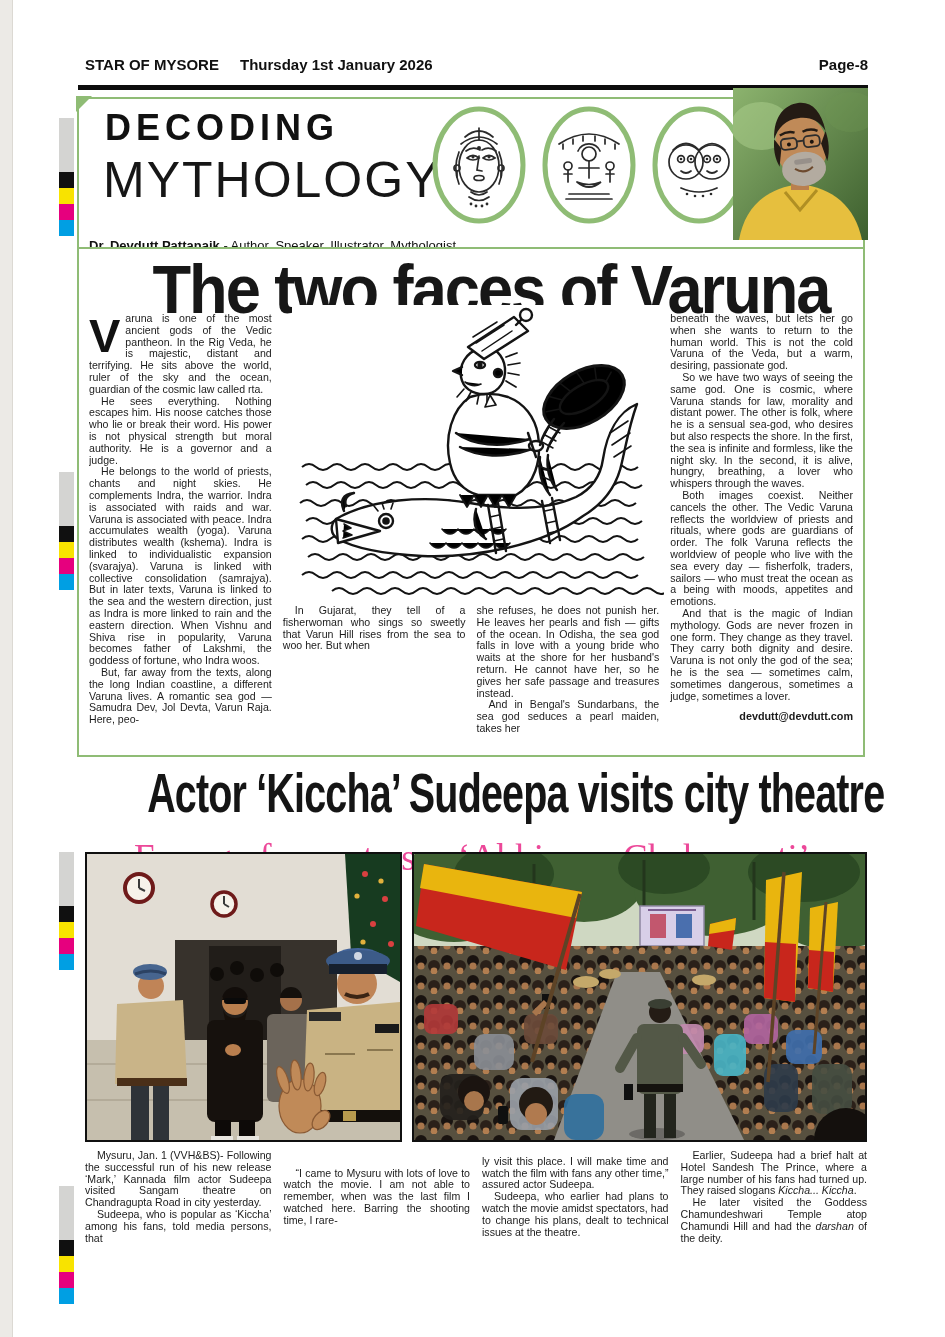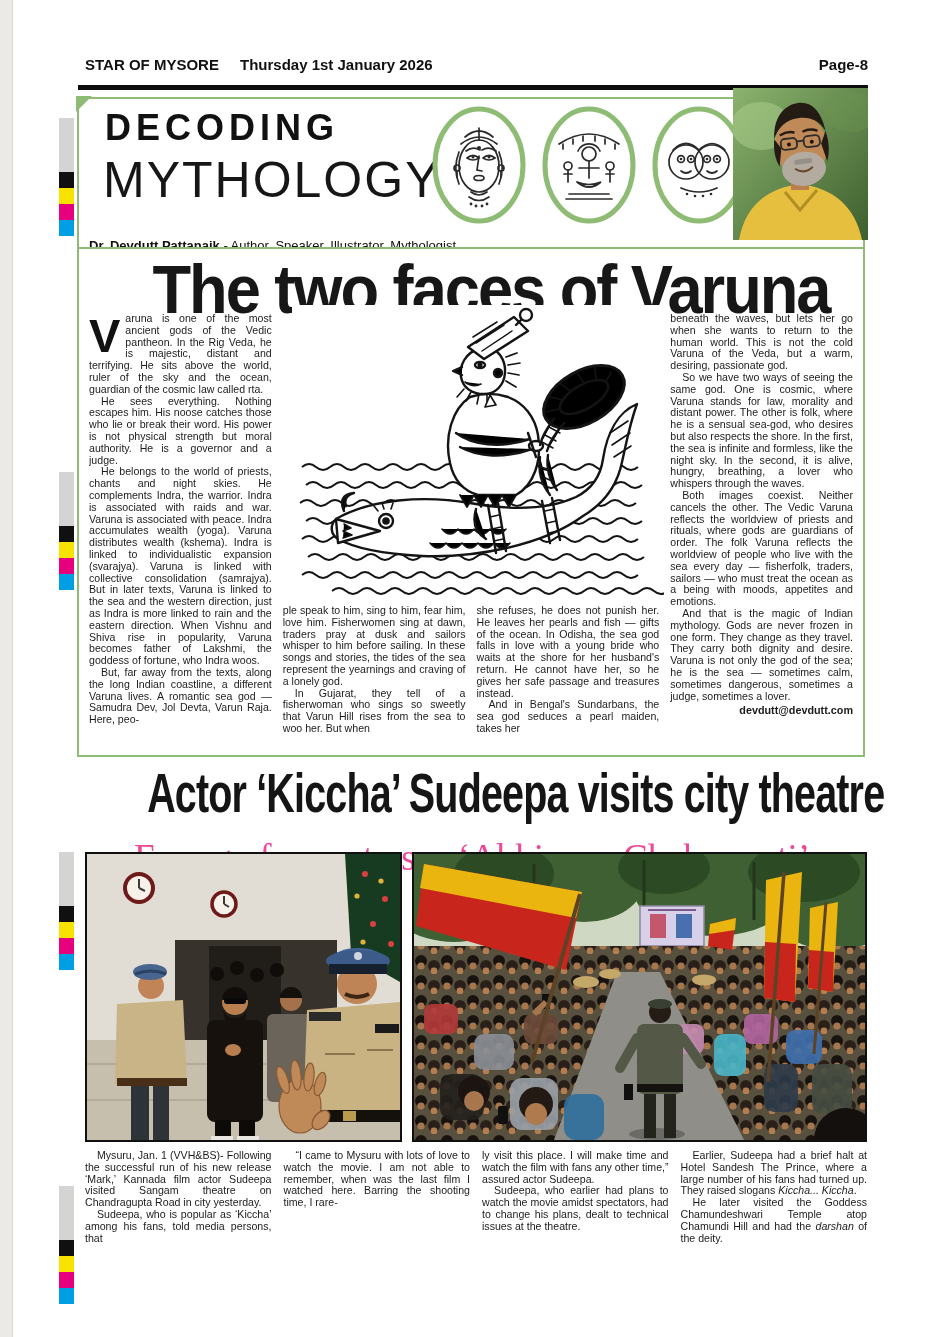--- a/index.html
+++ b/index.html
@@ -33,34 +33,34 @@
   
   .a1{position:absolute;top:247px;left:77px;width:788px;height:510px;border:2.5px solid #8fbc75;box-sizing:border-box;background:#fff;padding-left:40px;}
   .a1 h1{margin:0;padding-top:1px;text-align:center;white-space:nowrap;font-size:62px;font-weight:800;
          letter-spacing:-2px;color:#171717;transform:scale(1.02,1.1);transform-origin:50% 0;}
   .a1cols{position:absolute;top:64px;left:10px;right:10px;bottom:5px;display:flex;gap:11px;overflow:hidden;z-index:2;}
   .a1cols .col{flex:1;min-width:0;}
   .padcol{padding-top:292px;}
   .bp{font-size:10.6px;line-height:11.8px;text-align:justify;margin:0;text-indent:12px;color:#1b1b1b;}
   .noind{text-indent:0;}
   .dc{float:left;font-size:47px;line-height:39px;font-weight:800;padding:3px 5px 0 0;color:#111;}
-  .email{font-size:10.8px;line-height:12px;font-weight:bold;text-align:right;text-indent:0;margin-top:2px;}
+  .email{font-size:10.8px;line-height:12px;font-weight:bold;text-align:right;text-indent:0;margin-top:8px;}
   .illus{position:absolute;left:213px;top:56px;width:372px;height:298px;z-index:1;background:#fff;}
 
   
   .a2h{position:absolute;top:760px;left:77px;width:790px;text-align:center;}
   .a2h .hl{display:inline-block;white-space:nowrap;font-size:47px;font-weight:800;letter-spacing:-1px;color:#151515;
            transform:scale(0.84,1.18);transform-origin:50% 0;}
   .a2sub{position:absolute;top:836px;left:77px;width:790px;text-align:center;
          font-family:Liberation Serif, serif;font-size:37px;color:#ec4899;}
   .photo{position:absolute;top:852px;height:290px;border:2px solid #101010;box-sizing:border-box;background:#888;}
   .photoL{left:85px;width:317px;}
   .photoR{left:412px;width:455px;}
   .photo svg{display:block;}
-  .a2cols{position:absolute;top:1150px;left:85px;width:782px;display:flex;gap:12px;}
+  .a2cols{position:absolute;top:1150px;left:85px;width:782px;display:flex;gap:12px;align-items:center;}
   .a2cols .col{flex:1;min-width:0;}
   .it{font-style:italic;}
 </style>
 </head>
 <body>
 
 <div class="page">
   <div class="scan-edge"></div>
 
   <div class="regmarks" style="top:118px">
@@ -290,21 +290,20 @@
     </svg>
 
     <div class="a1cols">
       <div class="col">
         <p class="bp noind"><span class="dc">V</span><span>aruna is one of the most ancient gods of the Vedic pantheon. In the Rig Veda, he is majestic, distant and terrifying. He sits above the world, ruler of the sky and the ocean, guardian of the cosmic law called rta.</span></p>
         <p class="bp">He sees everything. Nothing escapes him. His noose catches those who lie or break their word. His power is not physical strength but moral authority. He is a governor and a judge.</p>
         <p class="bp">He belongs to the world of priests, chants and night skies. He complements Indra, the warrior. Indra is associated with raids and war. Varuna is associated with peace. Indra accumulates wealth (yoga). Varuna distributes wealth (kshema). Indra is linked to individualistic expansion (svarajya). Varuna is linked with collective consolidation (samrajya). But in later texts, Varuna is linked to the sea and the western direction, just as Indra is more linked to rain and the eastern direction. When Vishnu and Shiva rise in popularity, Varuna becomes father of Lakshmi, the goddess of fortune, who Indra woos.</p>
         <p class="bp">But, far away from the texts, along the long Indian coastline, a different Varuna lives. A romantic sea god — Samudra Dev, Jol Devta, Varun Raja. Here, peo-</p>
       </div>
       <div class="col padcol">
-        <p class="bp noind">ple speak to him, sing to him, fear him, love him. Fisherwomen sing at dawn, traders pray at dusk and sailors whisper to him before sailing. In these songs and stories, the tides of the sea represent the yearnings and craving of a lonely god.</p>
         <p class="bp">In Gujarat, they tell of a fisherwoman who sings so sweetly that Varun Hill rises from the sea to woo her. But when</p>
       </div>
       <div class="col padcol">
         <p class="bp noind">she refuses, he does not punish her. He leaves her pearls and fish — gifts of the ocean. In Odisha, the sea god falls in love with a young bride who waits at the shore for her husband's return. He cannot have her, so he gives her safe passage and treasures instead.</p>
         <p class="bp">And in Bengal's Sundarbans, the sea god seduces a pearl maiden, takes her</p>
       </div>
       <div class="col">
         <p class="bp noind">beneath the waves, but lets her go when she wants to return to the human world. This is not the cold Varuna of the Veda, but a warm, desiring, passionate god.</p>
         <p class="bp">So we have two ways of seeing the same god. One is cosmic, where Varuna stands for law, morality and distant power. The other is folk, where he is a sensual sea-god, who desires but also respects the shore. In the first, the sea is infinite and formless, like the night sky. In the second, it is alive, hungry, breathing, a lover who whispers through the waves.</p>
         <p class="bp">Both images coexist. Neither cancels the other. The Vedic Varuna reflects the worldview of priests and rituals, where gods are guardians of order. The folk Varuna reflects the worldview of people who live with the sea every day — fisherfolk, traders, sailors — who must treat the ocean as a being with moods, appetites and emotions.</p>

